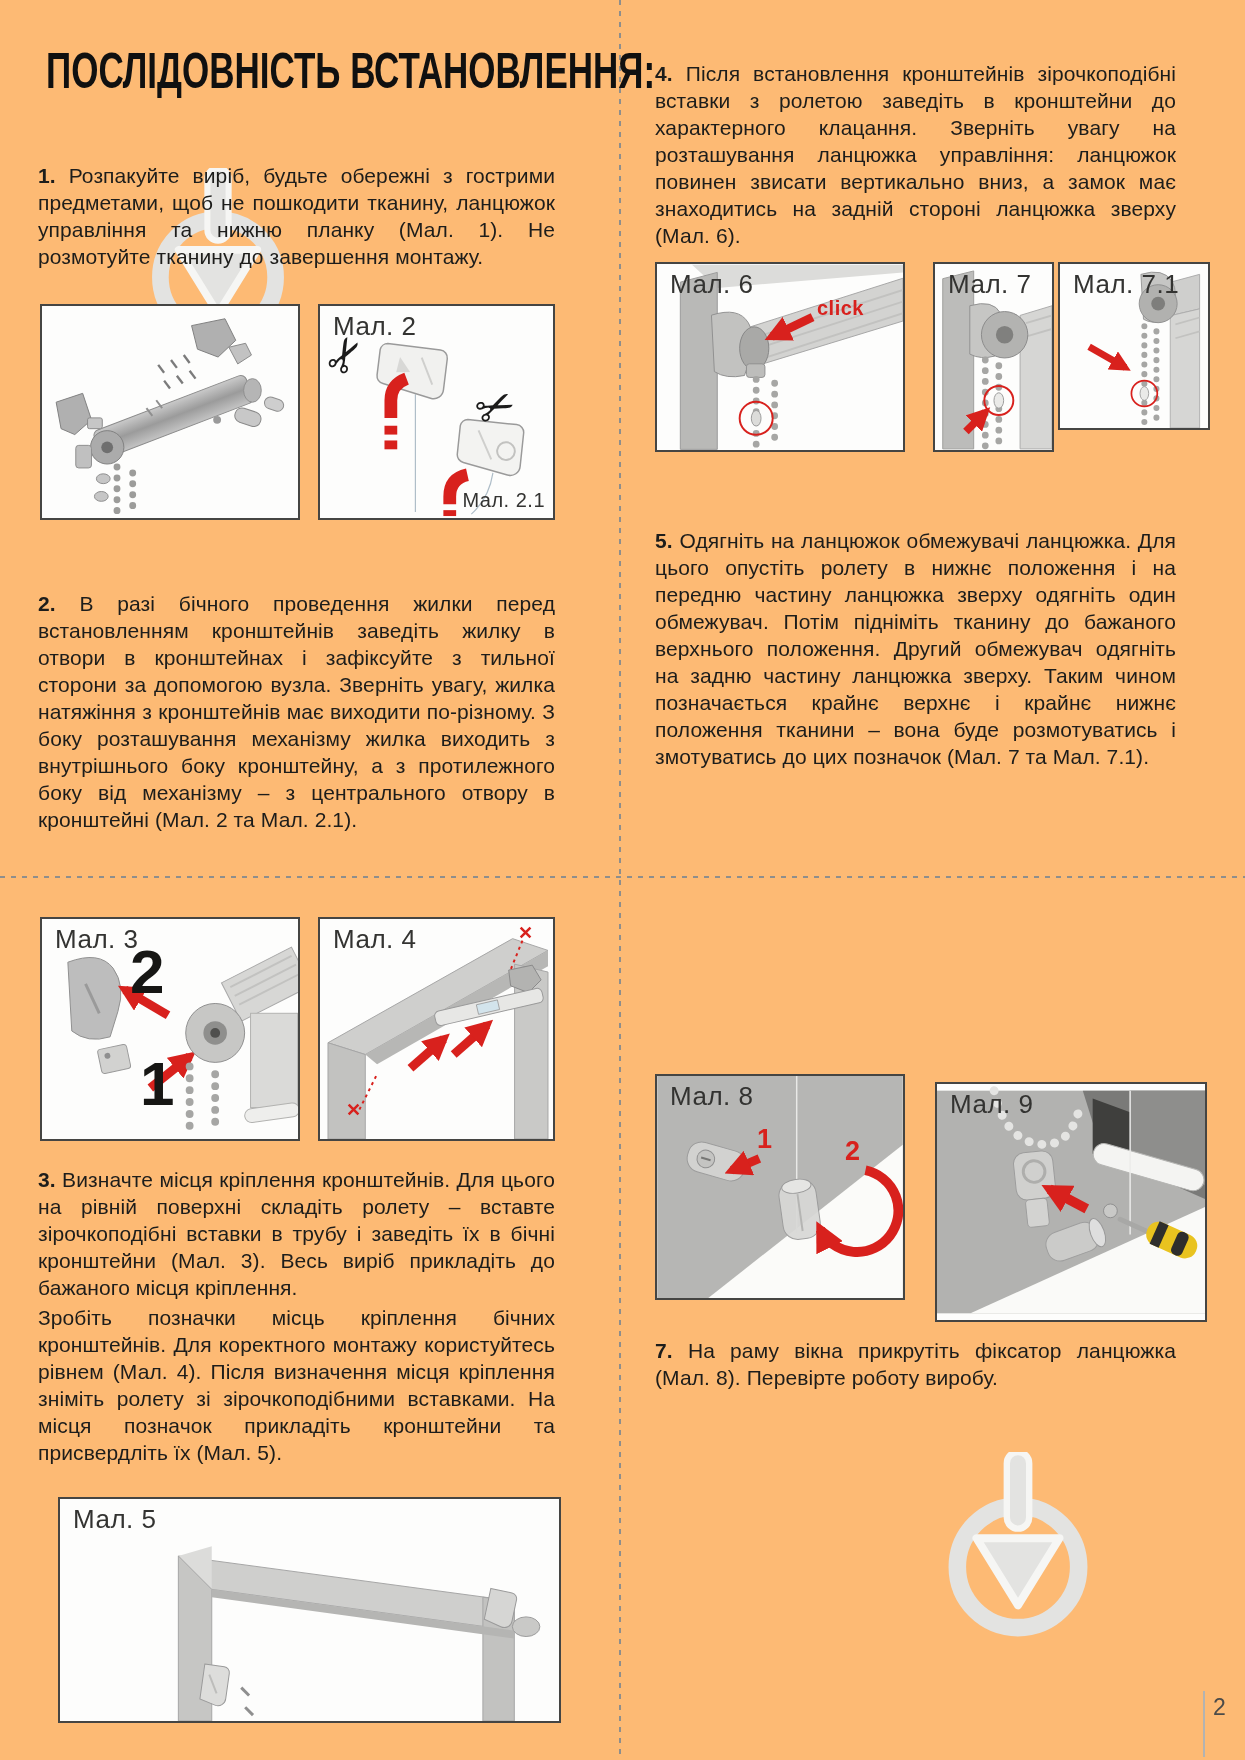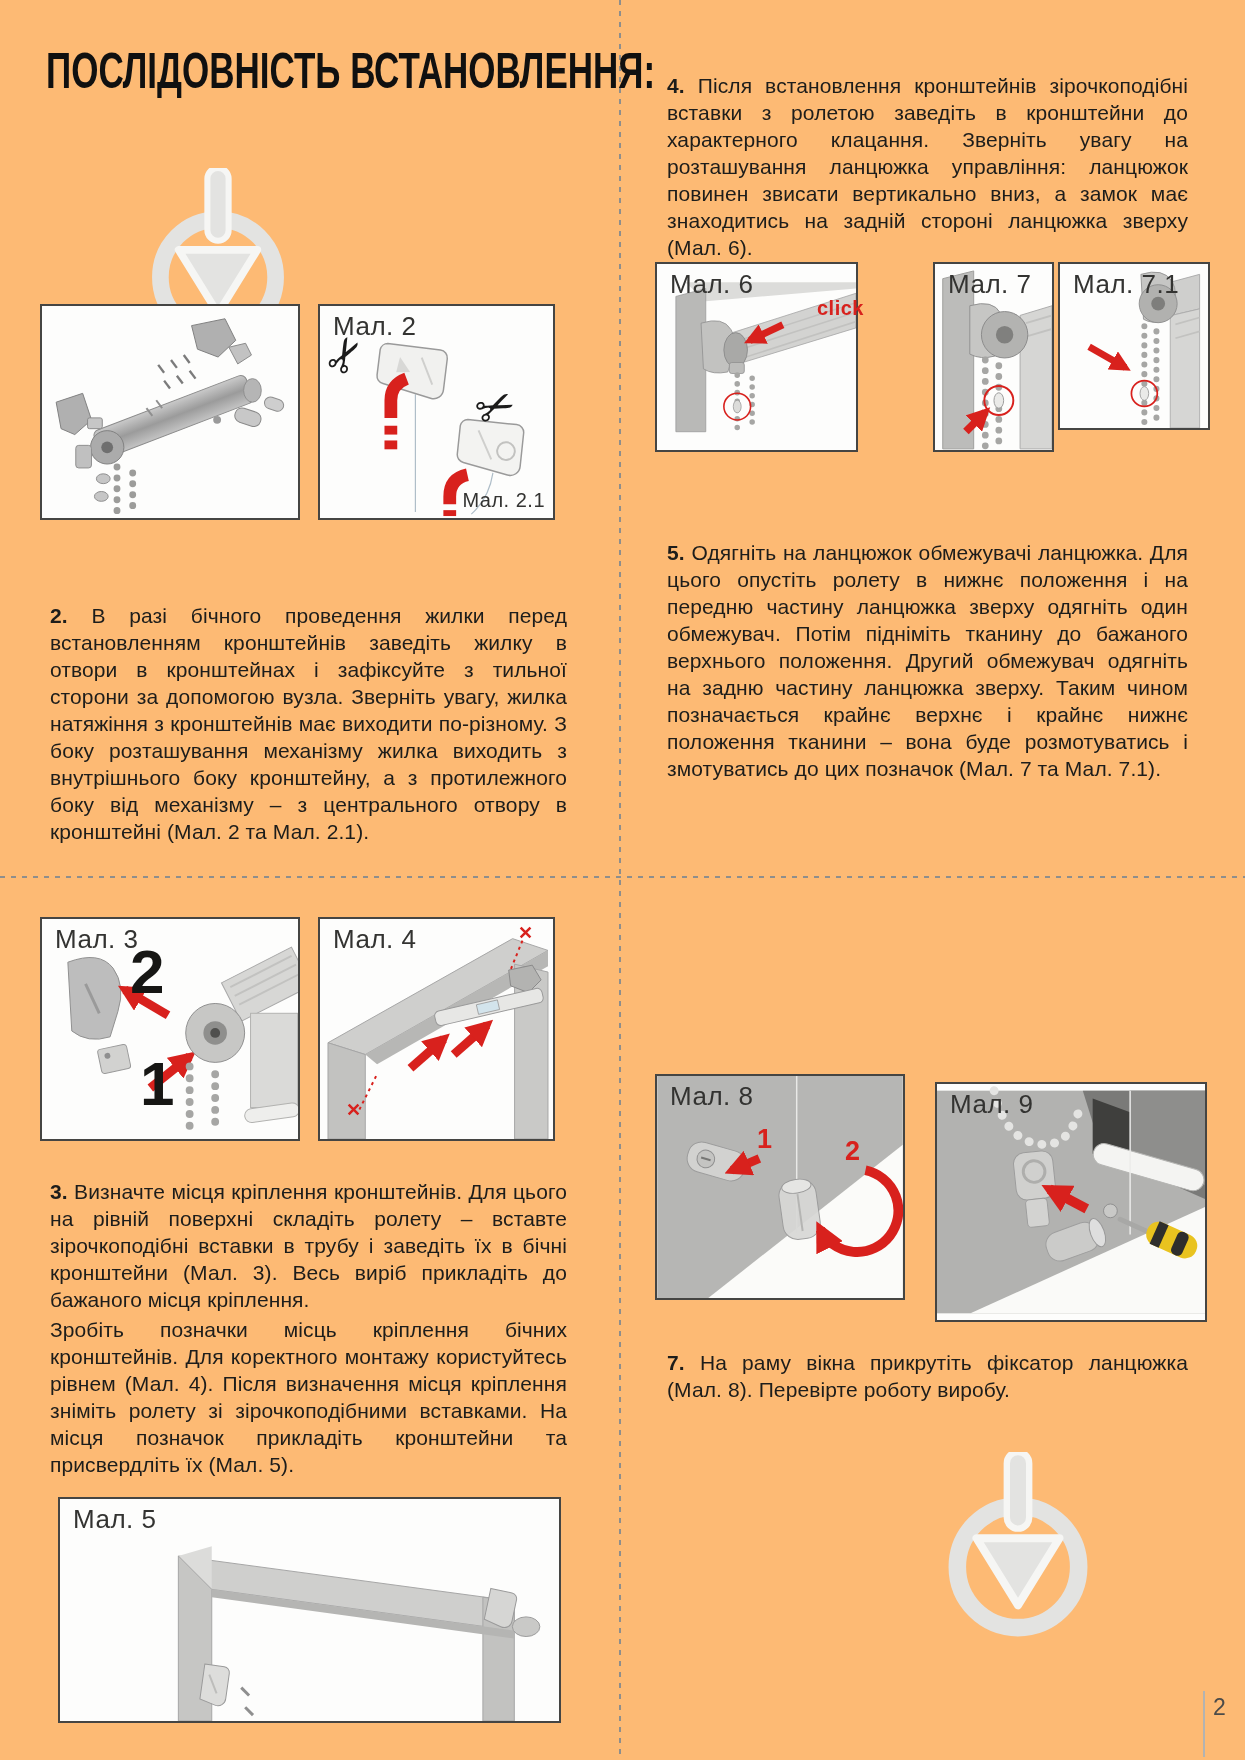--- a/index.html
+++ b/index.html
@@ -1,20 +1,20 @@
 <!DOCTYPE html>
 <html><head>
 <meta charset="utf-8">
 <style>
   html,body{margin:0;padding:0;background:#e9e9e7;}
   .page{position:relative;width:1245px;height:1760px;background:#fdba74;overflow:hidden;
         font-family:"Liberation Sans",sans-serif;color:#1d1d1b;}
   .title{position:absolute;left:46px;top:42px;margin:0;font-size:50px;font-weight:700;color:#101010;
          white-space:nowrap;transform:scaleX(.70);transform-origin:left top;letter-spacing:0;}
-  .step{position:absolute;margin:12px;font-size:21px;line-height:27px;text-align:justify;
+  .step{position:absolute;margin:0;font-size:21px;line-height:27px;text-align:justify;
         color:#1d1d1b;letter-spacing:.1px;}
   .step b{font-weight:700;}
   .step .p2{display:block;margin-top:3px;}
   .vdash{position:absolute;left:619px;top:0;width:2px;height:1760px;
          background:repeating-linear-gradient(to bottom,#8e8e8c 0 5px,transparent 5px 11px);}
   .hdash{position:absolute;left:0;top:876px;width:1245px;height:2px;
          background:repeating-linear-gradient(to right,#8e8e8c 0 5px,transparent 5px 11px);}
   .fig{position:absolute;background:#fdfdfc;border:2px solid #454543;box-sizing:border-box;}
   .fig svg{position:absolute;left:0;top:0;width:100%;height:100%;}
   .figlabel{position:absolute;left:13px;top:7px;font-size:26px;color:#333331;letter-spacing:.5px;}
@@ -43,20 +43,24 @@
     <circle cx="50" cy="72" r="38" fill="none" stroke="#e3e3e1" stroke-width="11"></circle>
     <polygon points="24,54 76,54 50,96" fill="#e3e3e1" stroke="#f6f6f4" stroke-width="5" stroke-linejoin="round"></polygon>
     <rect x="43" y="0" width="14" height="48" rx="7" fill="#e3e3e1" stroke="#f6f6f4" stroke-width="4"></rect>
   </svg>
 
   <div class="vdash"></div>
   <div class="hdash"></div>
 
   <h1 class="title">ПОСЛІДОВНІСТЬ ВСТАНОВЛЕННЯ:</h1>
 
+  <p class="step" style="left:38px;top:162px;width:517px">
+    <b>1.</b>
+    <span>Розпакуйте виріб, будьте обережні з гострими предметами, щоб не пошкодити тканину, ланцюжок управління та нижню планку (Мал. 1). Не розмотуйте тканину до завершення монтажу.</span>
+  </p>
 
   <p class="step" style="left:38px;top:590px;width:517px">
     <b>2.</b>
     <span>В разі бічного проведення жилки перед встановленням кронштейнів заведіть жилку в отвори в кронштейнах і зафіксуйте з тильної сторони за допомогою вузла. Зверніть увагу, жилка натяжіння з кронштейнів має виходити по-різному. З боку розташування механізму жилка виходить з внутрішнього боку кронштейну, а з протилежного боку від механізму – з центрального отвору в кронштейні (Мал. 2 та Мал. 2.1).</span>
   </p>
 
   <p class="step" style="left:38px;top:1166px;width:517px">
     <span><b>3.</b>
     <span>Визначте місця кріплення кронштейнів. Для цього на рівній поверхні складіть ролету – вставте зірочкоподібні вставки в трубу і заведіть їх в бічні кронштейни (Мал. 3). Весь виріб прикладіть до бажаного місця кріплення.</span></span>
     <span class="p2">Зробіть позначки місць кріплення бічних кронштейнів. Для коректного монтажу користуйтесь рівнем (Мал. 4). Після визначення місця кріплення зніміть ролету зі зірочкоподібними вставками. На місця позначок прикладіть кронштейни та присвердліть їх (Мал. 5).</span>
@@ -228,21 +232,21 @@
           <line x1="186" y1="212" x2="194" y2="220"></line>
       </g>
       <g transform="rotate(12 448 112)">
         <path d="M432 94 h22 a6 6 0 0 1 6 6 v22 a8 8 0 0 1 -10 8 l-18 -4 z" fill="#d6d6d4" stroke="#9a9a9a"></path>
       </g>
       <ellipse cx="472" cy="130" rx="14" ry="10" fill="#c9c9c7" stroke="#9a9a9a"></ellipse>
     </svg>
     <span class="ann figlabel">Мал. 5</span>
   </div>
 
-  <div class="fig" style="left:655px;top:262px;width:203px;height:190px">
+  <div class="fig" style="left:655px;top:262px;width:250px;height:190px">
     <svg viewBox="0 0 253 190">
       <defs>
         <marker id="m6" viewBox="0 0 10 10" refX="7" refY="5" markerWidth="3" markerHeight="3" orient="auto">
           <path d="M0 0L10 5L0 10z" fill="#d8211d"></path>
         </marker>
       </defs>
       <polygon points="36,0 253,0 253,8 62,24" fill="#dcdcda"></polygon>
       <polygon points="24,18 62,8 62,190 24,190" fill="#b9b9b7" stroke="#9a9a9a"></polygon>
       <polygon points="96,64 253,14 253,58 96,106" fill="#d3d3d1" stroke="#a5a5a5"></polygon>
       <line x1="104" y1="74" x2="253" y2="26" stroke="#c2c2c0" stroke-width="2"></line>

